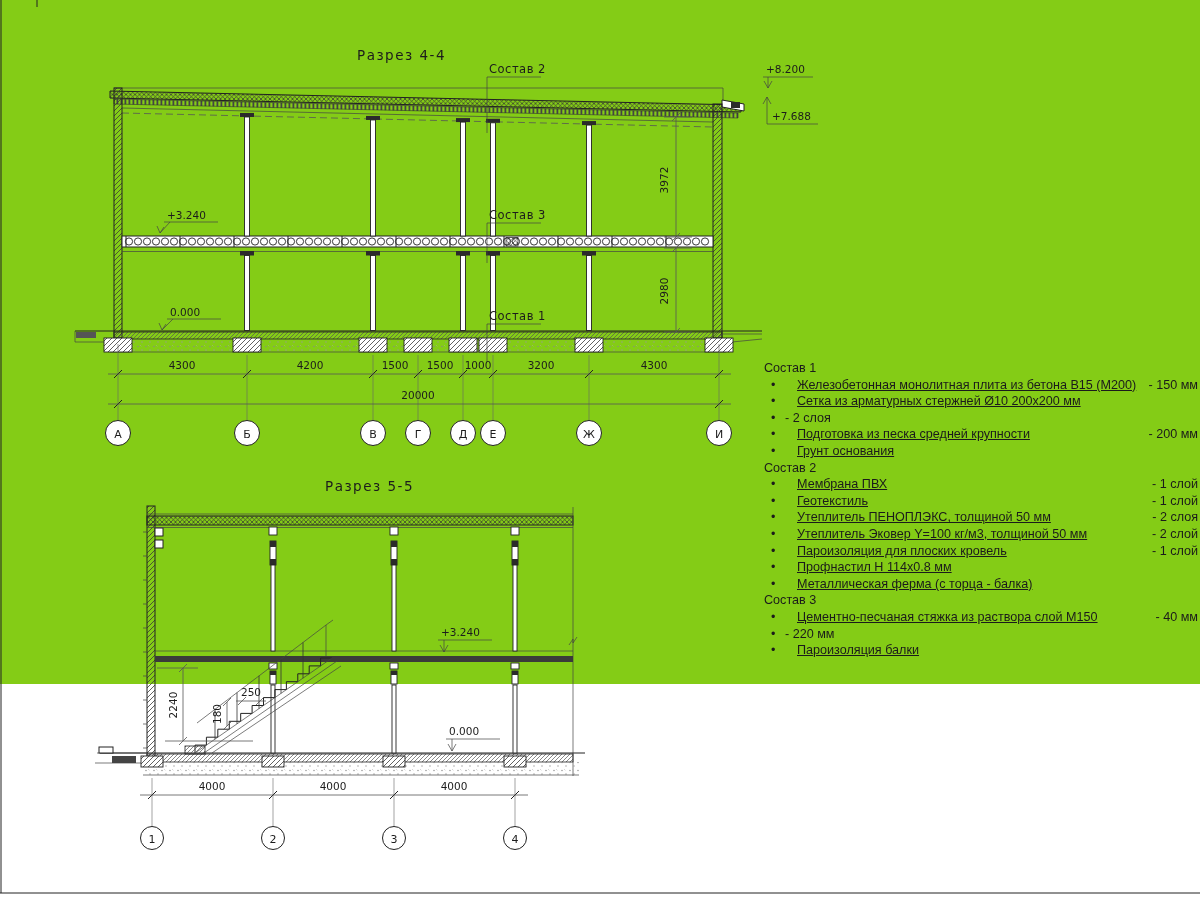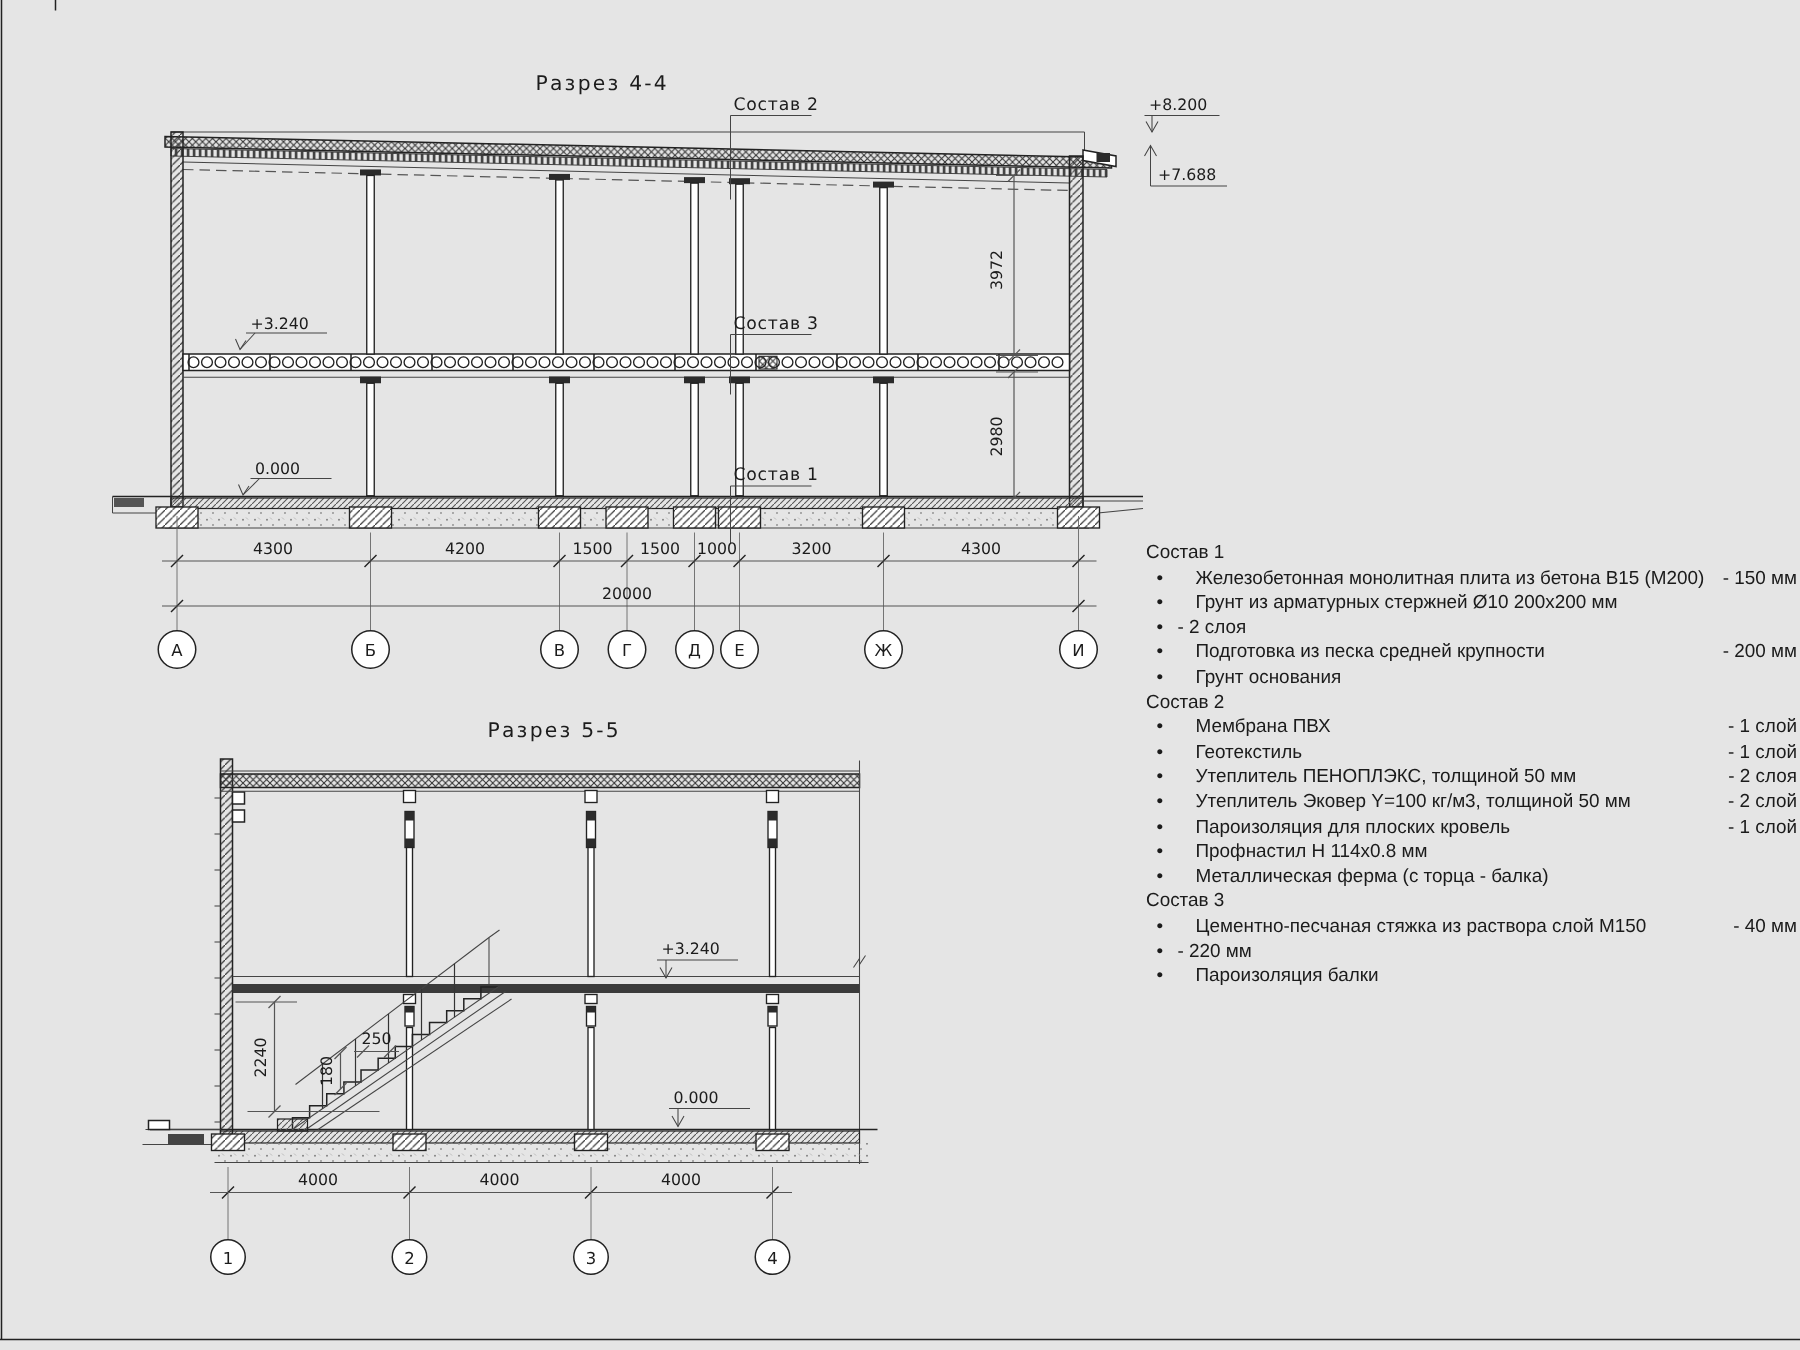--- a/index.html
+++ b/index.html
@@ -1,34 +1,34 @@
 <!DOCTYPE html>
 <html><head>
 <meta charset="utf-8">
 <style>
   html,body{margin:0;padding:0;background:#fff;width:1200px;height:900px;overflow:hidden;}
-  #sheet{position:relative;width:1200px;height:900px;background:#e5e5e5;}
+  #sheet{position:relative;width:1200px;height:684px;background:#84cc16;}
   svg{position:absolute;left:0;top:0;}
   svg text{font-family:"DejaVu Sans",sans-serif;fill:#1c1c1c;}
   .t-title{font-size:13.5px;letter-spacing:1.5px;}
   .t-dim{font-size:10.5px;}
   .t-axis{font-size:11px;}
   .t-lbl{font-size:11.5px;letter-spacing:0.5px;}
   .ln{stroke:#222;stroke-width:1;fill:none;}
   .ln-thin{stroke:#444;stroke-width:0.7;fill:none;}
   .ln-dim{stroke:#555;stroke-width:0.8;fill:none;}
   .ln-dash{stroke:#555;stroke-width:0.8;fill:none;stroke-dasharray:7 4;}
   .outl{fill:#fff;stroke:#222;stroke-width:1;}
   .dark{fill:#2b2b2b;stroke:none;}
   #notes{position:absolute;left:762px;top:360px;width:436px;font-family:"Liberation Sans",sans-serif;
          font-size:12.6px;line-height:16.6px;color:#1b1b1b;}
   .note-head{padding-left:2px;}
   .note-row{display:flex;}
   .note-bullet{width:14px;padding-left:9px;}
-  .note-text{padding-left:12px;flex:1;white-space:nowrap;}
+  .note-text{padding-left:12px;flex:1;white-space:nowrap;text-decoration:underline;}
   .note-value{white-space:nowrap;text-align:left;}
 </style>
 </head>
 <body>
 
 <div id="sheet">
 <svg id="dwg" width="1200" height="900" viewBox="0 0 1200 900">
   <defs>
     <pattern id="patDiag" width="5" height="5" patternUnits="userSpaceOnUse">
       <path d="M0,5 L5,0" stroke="#3a3a3a" stroke-width="0.8"></path>
@@ -459,21 +459,21 @@
 
 <div id="notes">
   <div class="note-head">Состав 1</div>
   <div class="note-row">
         <span class="note-bullet">•</span>
         <span class="note-text">Железобетонная монолитная плита из бетона В15 (М200)</span>
         <span class="note-value">-  150 мм</span>
       </div>
   <div class="note-row">
         <span class="note-bullet">•</span>
-        <span class="note-text">Грунт из арматурных стержней Ø10 200х200 мм</span>
+        <span class="note-text">Сетка из арматурных стержней Ø10 200х200 мм</span>
         <span class="note-value"></span>
       </div>
   <div class="note-row">
         <span class="note-bullet">•</span>
         <span class="note-value">- 2 слоя</span>
       </div>
   <div class="note-row">
         <span class="note-bullet">•</span>
         <span class="note-text">Подготовка из песка средней крупности</span>
         <span class="note-value">- 200 мм</span>

